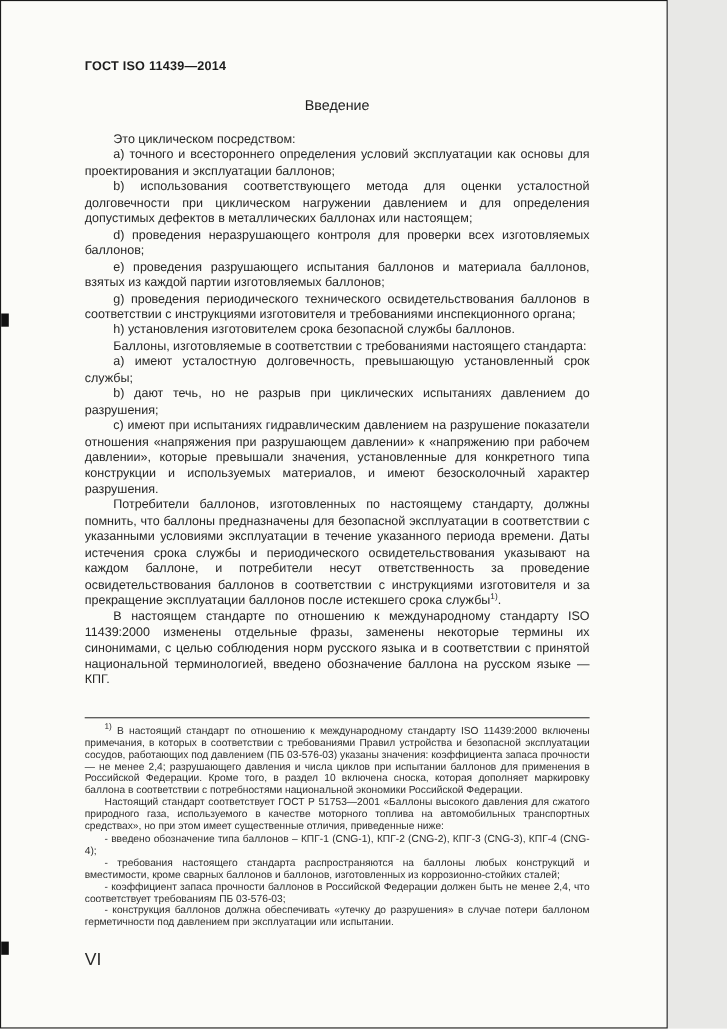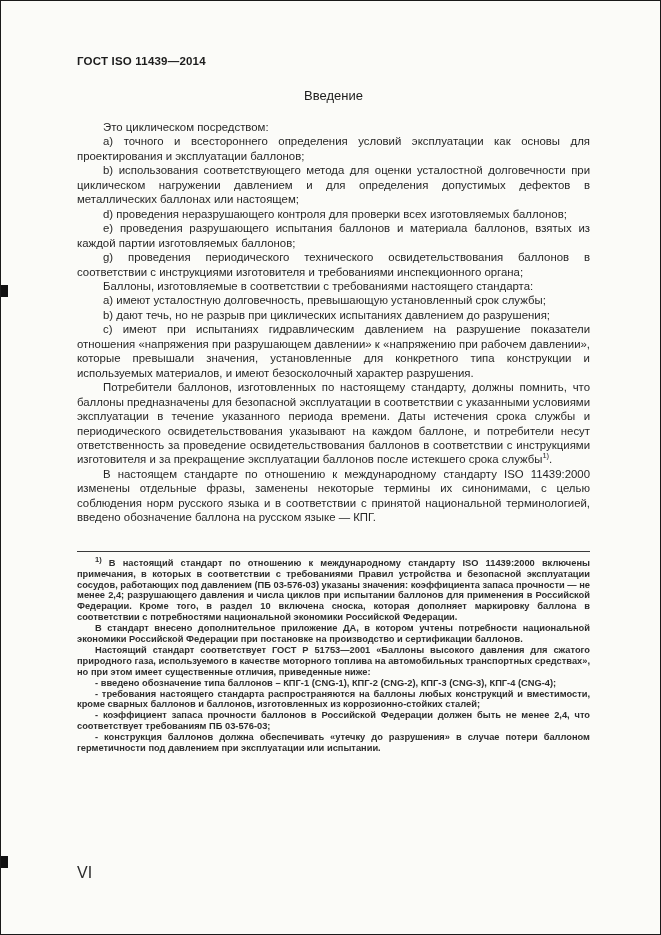--- a/index.html
+++ b/index.html
@@ -3,21 +3,21 @@
 <meta charset="utf-8">
 <style>
   * { margin: 0; padding: 0; box-sizing: border-box; }
   html, body { width: 661px; }
   body {
     background: #e8e8e6;
     font-family: "Liberation Sans", sans-serif;
   }
   .page {
     position: relative;
-    width: 661px;
+    width: 607px;
     height: 935px;
     background: #fbfbf8;
     border: 1px solid #1a1a1a;
     padding: 54px 70px 0 76px;
     color: #262626;
     overflow: hidden;
   }
   .print-mark {
     position: absolute;
     left: 0;
@@ -57,21 +57,20 @@
     margin-bottom: 6px;
     border-top: 1px solid #3a3a3a;
     width: 100%;
     height: 0;
   }
   .footnote {
     font-size: 9.3px;
     line-height: 10.9px;
     text-align: justify;
     color: #2e2e2e;
-    font-weight: bold;
   }
   .fpara { text-indent: 18px; }
   .page-number {
     position: absolute;
     left: 76px;
     bottom: 52px;
     font-size: 16px;
     color: #2a2a2a;
   }
 </style>
@@ -87,33 +86,33 @@
 
   <div class="doc-title">Введение</div>
 
   <div class="doc-body">
     <p class="para">Это циклическом посредством:</p>
     <p class="para">a) точного и всестороннего определения условий эксплуатации как основы для проектирования и эксплуатации баллонов;</p>
     <p class="para">b) использования соответствующего метода для оценки усталостной долговечности при циклическом нагружении давлением и для определения допустимых дефектов в металлических баллонах или настоящем;</p>
     <p class="para">d) проведения неразрушающего контроля для проверки всех изготовляемых баллонов;</p>
     <p class="para">e) проведения разрушающего испытания баллонов и материала баллонов, взятых из каждой партии изготовляемых баллонов;</p>
     <p class="para">g) проведения периодического технического освидетельствования баллонов в соответствии с инструкциями изготовителя и требованиями инспекционного органа;</p>
+    <p class="para">h) установления изготовителем срока безопасной службы баллонов.</p>
     <p class="para">Баллоны, изготовляемые в соответствии с требованиями настоящего стандарта:</p>
     <p class="para">a) имеют усталостную долговечность, превышающую установленный срок службы;</p>
     <p class="para">b) дают течь, но не разрыв при циклических испытаниях давлением до разрушения;</p>
     <p class="para">c) имеют при испытаниях гидравлическим давлением на разрушение показатели отношения «напряжения при разрушающем давлении» к «напряжению при рабочем давлении», которые превышали значения, установленные для конкретного типа конструкции и используемых материалов, и имеют безосколочный характер разрушения.</p>
     <p class="para"><span>Потребители баллонов, изготовленных по настоящему стандарту, должны помнить, что баллоны предназначены для безопасной эксплуатации в соответствии с указанными условиями эксплуатации в течение указанного периода времени. Даты истечения срока службы и периодического освидетельствования указывают на каждом баллоне, и потребители несут ответственность за проведение освидетельствования баллонов в соответствии с инструкциями изготовителя и за прекращение эксплуатации баллонов после истекшего срока службы</span><sup>1)</sup><span>.</span></p>
     <p class="para">В настоящем стандарте по отношению к международному стандарту ISO 11439:2000 изменены отдельные фразы, заменены некоторые термины их синонимами, с целью соблюдения норм русского языка и в соответствии с принятой национальной терминологией, введено обозначение баллона на русском языке — КПГ.</p>
   </div>
 
   <div class="footnote-rule"></div>
 
   <div class="footnote">
     <p class="fpara"><sup>1)</sup><span> В настоящий стандарт по отношению к международному стандарту ISO 11439:2000 включены примечания, в которых в соответствии с требованиями Правил устройства и безопасной эксплуатации сосудов, работающих под давлением (ПБ 03-576-03) указаны значения: коэффициента запаса прочности — не менее 2,4; разрушающего давления и числа циклов при испытании баллонов для применения в Российской Федерации. Кроме того, в раздел 10 включена сноска, которая дополняет маркировку баллона в соответствии с потребностями национальной экономики Российской Федерации.</span></p>
-    <p class="fpara">В стандарт внесено дополнительное приложение ДА, в котором учтены потребности национальной экономики Российской Федерации при постановке на производство и сертификации баллонов.</p>
     <p class="fpara">Настоящий стандарт соответствует ГОСТ Р 51753—2001 «Баллоны высокого давления для сжатого природного газа, используемого в качестве моторного топлива на автомобильных транспортных средствах», но при этом имеет существенные отличия, приведенные ниже:</p>
     <p class="fpara">- введено обозначение типа баллонов – КПГ-1 (CNG-1), КПГ-2 (CNG-2), КПГ-3 (CNG-3), КПГ-4 (CNG-4);</p>
     <p class="fpara">- требования настоящего стандарта распространяются на баллоны любых конструкций и вместимости, кроме сварных баллонов и баллонов, изготовленных из коррозионно-стойких сталей;</p>
     <p class="fpara">- коэффициент запаса прочности баллонов в Российской Федерации должен быть не менее 2,4, что соответствует требованиям ПБ 03-576-03;</p>
     <p class="fpara">- конструкция баллонов должна обеспечивать «утечку до разрушения» в случае потери баллоном герметичности под давлением при эксплуатации или испытании.</p>
   </div>
 
   <div class="page-number">VI</div>
 
 </div>

